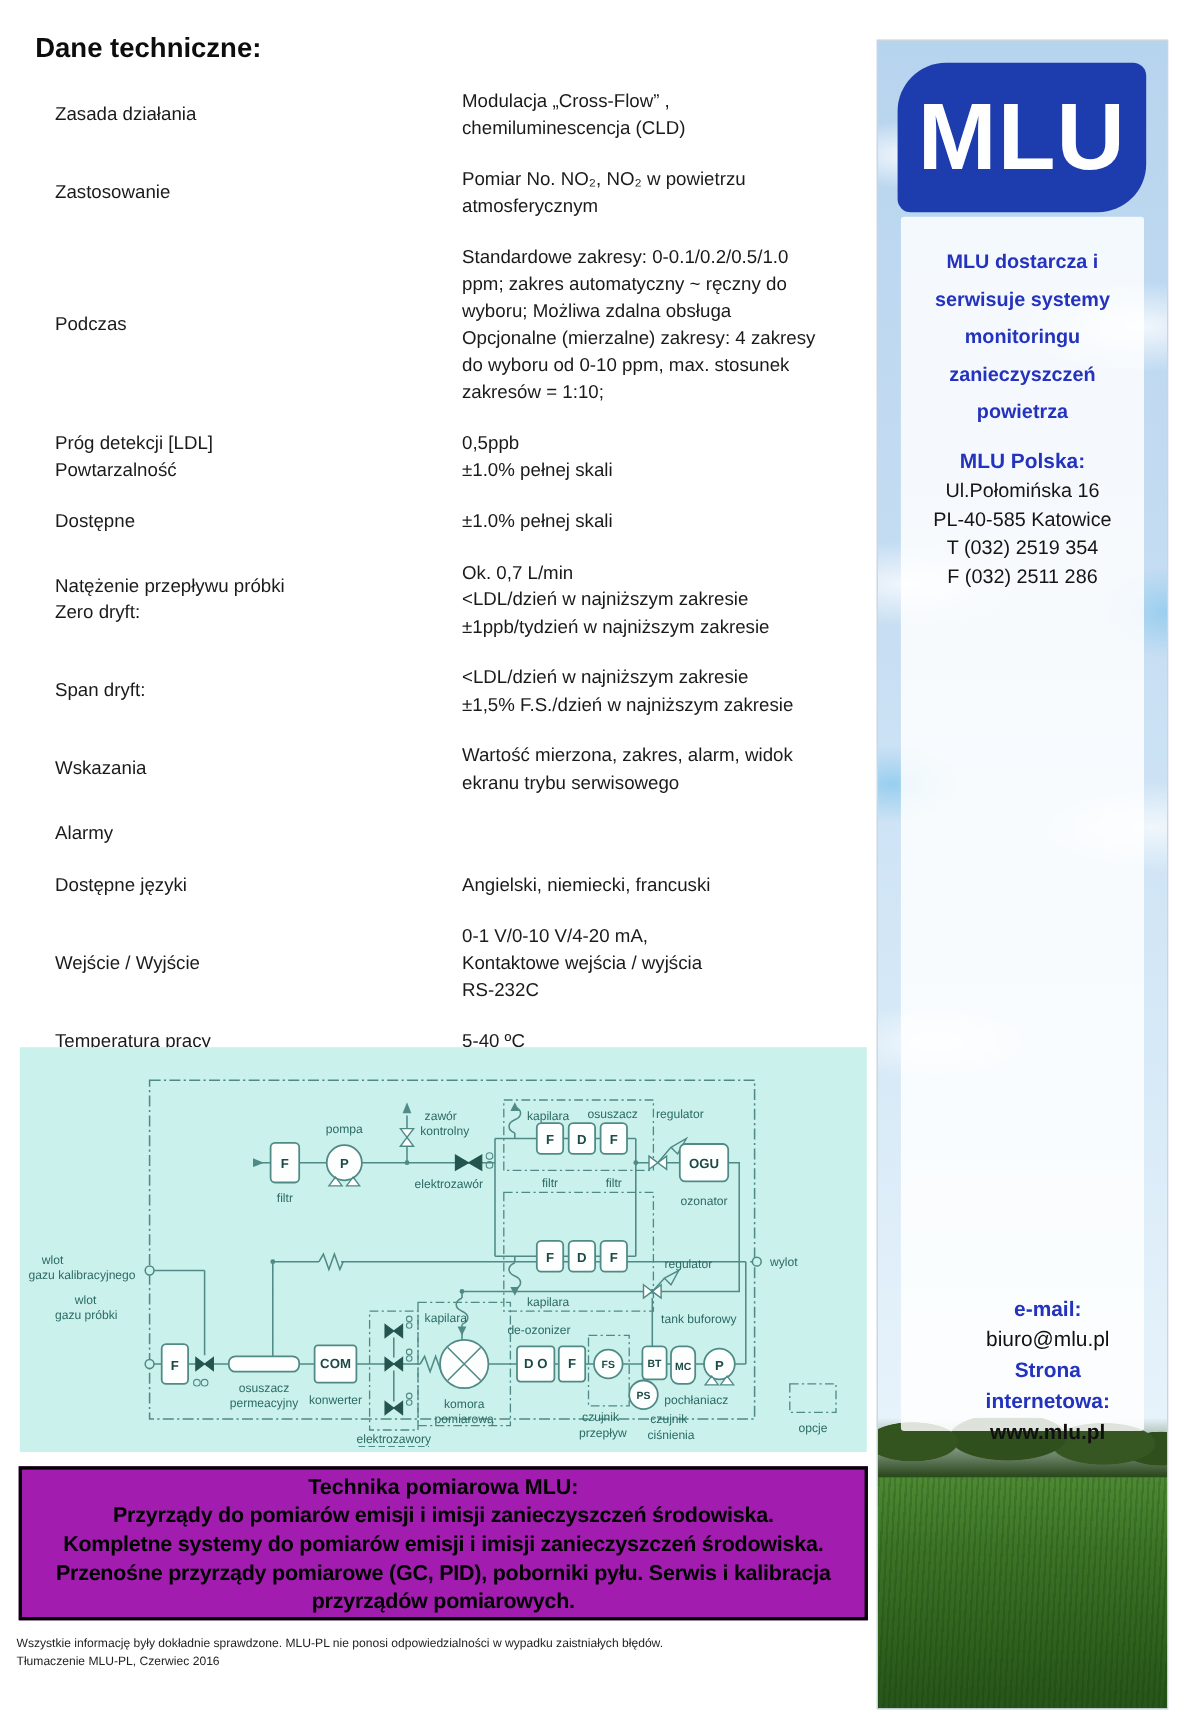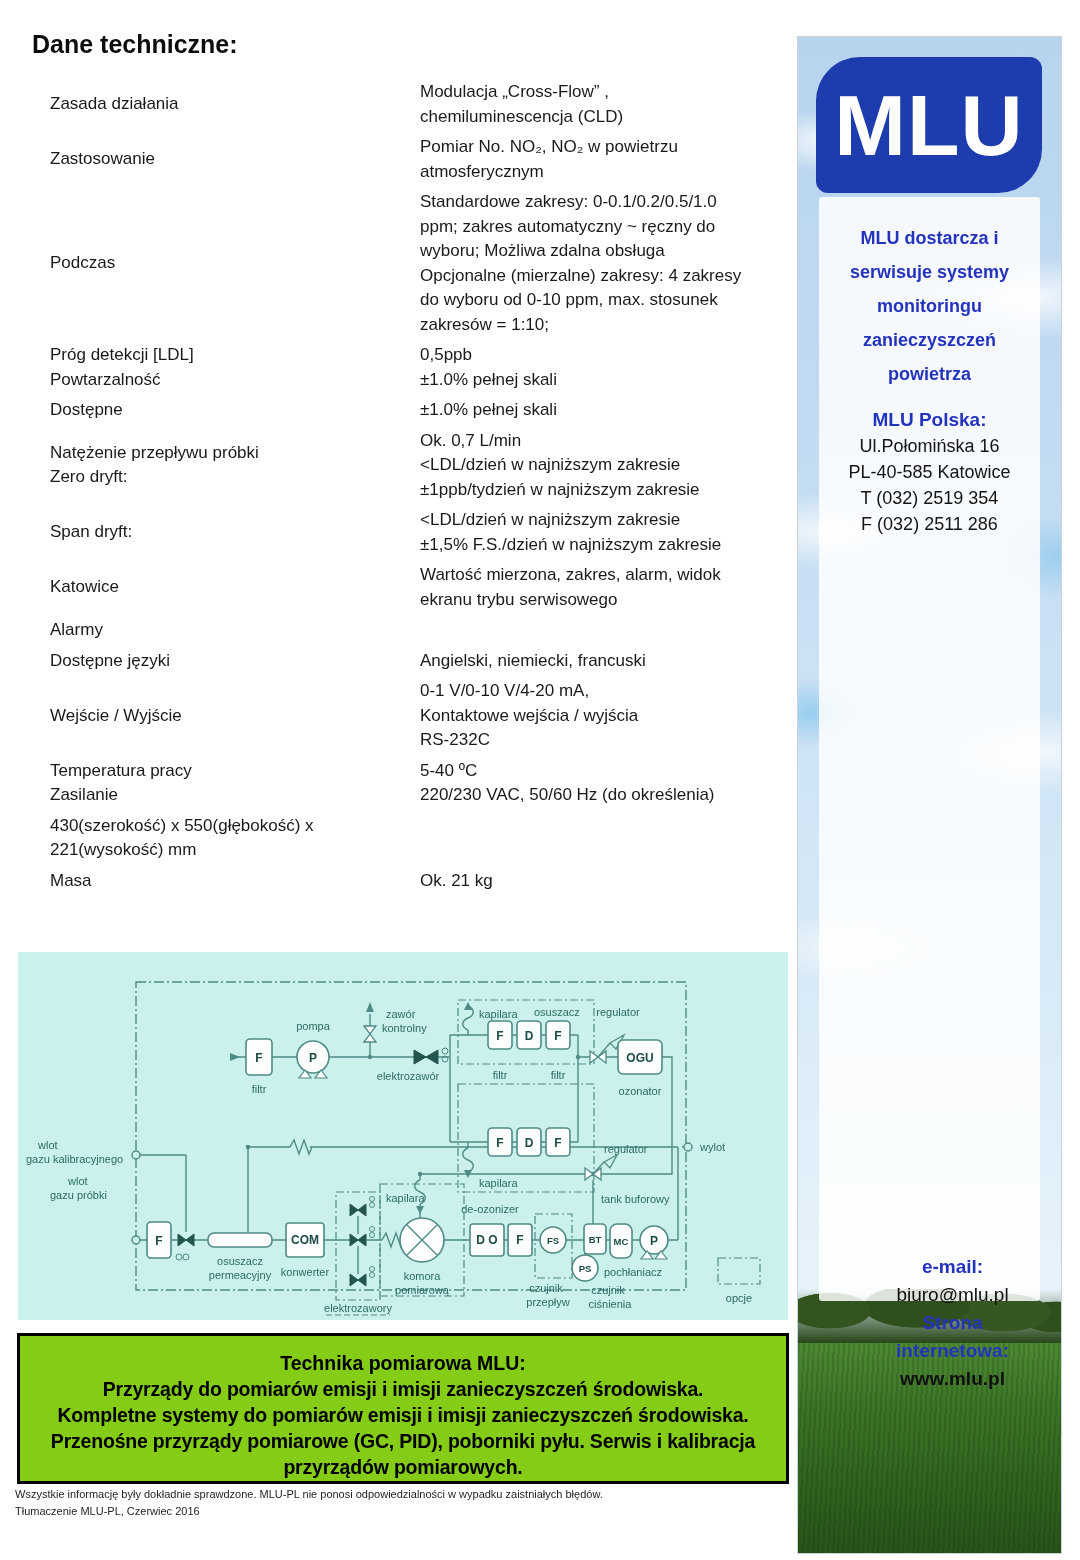--- a/index.html
+++ b/index.html
@@ -2,21 +2,21 @@
 <html><head>
 <meta charset="utf-8">
 <style>
   html,body{margin:0;padding:0;}
   body{
     width:1080px;height:1560px;position:relative;background:#ffffff;
     font-family:"Liberation Sans",sans-serif;color:#1a1a1a;overflow:hidden;
   }
   .heading{position:absolute;left:32px;top:30px;font-size:25px;font-weight:bold;color:#0d0d0d;}
   
-  .spec-table{position:absolute;left:50px;top:80px;width:732px;display:flex;flex-direction:column;gap:6px;}
+  .spec-table{position:absolute;left:50px;top:80px;width:732px;display:flex;flex-direction:column;gap:22px;}
   .spec-row{display:flex;align-items:center;}
   .spec-label{width:370px;flex:none;font-size:17px;line-height:24.5px;white-space:pre-line;color:#1a1a1a;}
   .spec-value{flex:1;font-size:17px;line-height:24.5px;white-space:pre-line;color:#1a1a1a;}
   
   .diagram{position:absolute;left:18px;top:952px;width:770px;height:368px;background:#cbf1ec;}
   .diagram svg{display:block;}
   .lbl{font-family:"Liberation Sans",sans-serif;font-size:11px;fill:#2c6a65;}
   .bl{font-family:"Liberation Sans",sans-serif;font-size:12px;font-weight:bold;fill:#1c4a46;text-anchor:middle;}
   .bl9{font-family:"Liberation Sans",sans-serif;font-size:9.5px;font-weight:bold;fill:#1c4a46;text-anchor:middle;}
   .mid{text-anchor:middle;}
@@ -43,27 +43,27 @@
     background:
       repeating-linear-gradient(93deg, rgba(15,45,8,.18) 0 2px, rgba(0,0,0,0) 2px 5px),
       linear-gradient(180deg,#4d8a33 0%,#3c7427 30%,#2f621d 70%,#27541a 100%);}
   .logo{position:absolute;left:18px;top:20px;width:226px;height:136px;background:#1d3cad;
     border-radius:44px 12px 44px 12px;display:flex;align-items:center;justify-content:center;}
   .logo-text{color:#ffffff;font-weight:bold;font-size:86px;letter-spacing:1px;line-height:1;}
   .panel{position:absolute;left:21px;top:160px;width:221px;height:1104px;background:rgba(255,255,255,.84);border-radius:3px;}
   .headline{margin:24px 6px 0;font-size:18px;font-weight:bold;color:#2433be;text-align:center;line-height:34px;white-space:pre-line;}
   .company{margin-top:16px;font-size:19px;font-weight:bold;color:#2433be;text-align:center;line-height:26px;}
   .addr{font-size:18px;color:#141414;text-align:center;line-height:26px;}
-  .email-block{position:absolute;left:0;right:0;top:1056px;text-align:center;line-height:28px;margin-left:46px;}
+  .email-block{position:absolute;left:0;right:0;top:980px;text-align:center;line-height:28px;margin-left:46px;}
   .blue-label{font-size:19px;font-weight:bold;color:#2433be;}
   .black-line{font-size:19px;color:#101010;}
   .black-line.bold{font-weight:bold;}
   
-  .bottom-box{position:absolute;left:17px;top:1333px;width:766px;height:131px;border:3px solid #000;background:#84cc16;
-    box-sizing:content-box;text-align:center;padding-top:14px;}
+  .bottom-box{position:absolute;left:17px;top:1333px;width:766px;height:131px;border:3px solid #000;background:#a21caf;
+    box-sizing:content-box;text-align:center;padding-top:3px;}
   .bottom-title{font-size:19.5px;font-weight:bold;line-height:26px;color:#000;}
   .bottom-body{font-size:19.5px;font-weight:bold;line-height:26px;color:#000;white-space:pre-line;letter-spacing:-0.2px;}
   
   .footnote{position:absolute;left:15px;top:1486px;width:772px;text-align:left;color:#1f1f1f;}
   .footnote div{font-size:11px;line-height:17px;}
 </style>
 </head>
 <body>
 
 <div class="heading">Dane techniczne:</div>
@@ -104,21 +104,21 @@
       <div class="spec-value">Ok. 0,7 L/min
 &lt;LDL/dzień w najniższym zakresie
 ±1ppb/tydzień w najniższym zakresie</div>
     </div>
   <div class="spec-row">
       <div class="spec-label">Span dryft:</div>
       <div class="spec-value">&lt;LDL/dzień w najniższym zakresie
 ±1,5% F.S./dzień w najniższym zakresie</div>
     </div>
   <div class="spec-row">
-      <div class="spec-label">Katowice</div>
+      <div class="spec-label">Wskazania</div>
       <div class="spec-value">Wartość mierzona, zakres, alarm, widok
 ekranu trybu serwisowego</div>
     </div>
   <div class="spec-row">
       <div class="spec-label">Alarmy</div>
     </div>
   <div class="spec-row">
       <div class="spec-label">Dostępne języki</div>
       <div class="spec-value">Angielski, niemiecki, francuski</div>
     </div>

